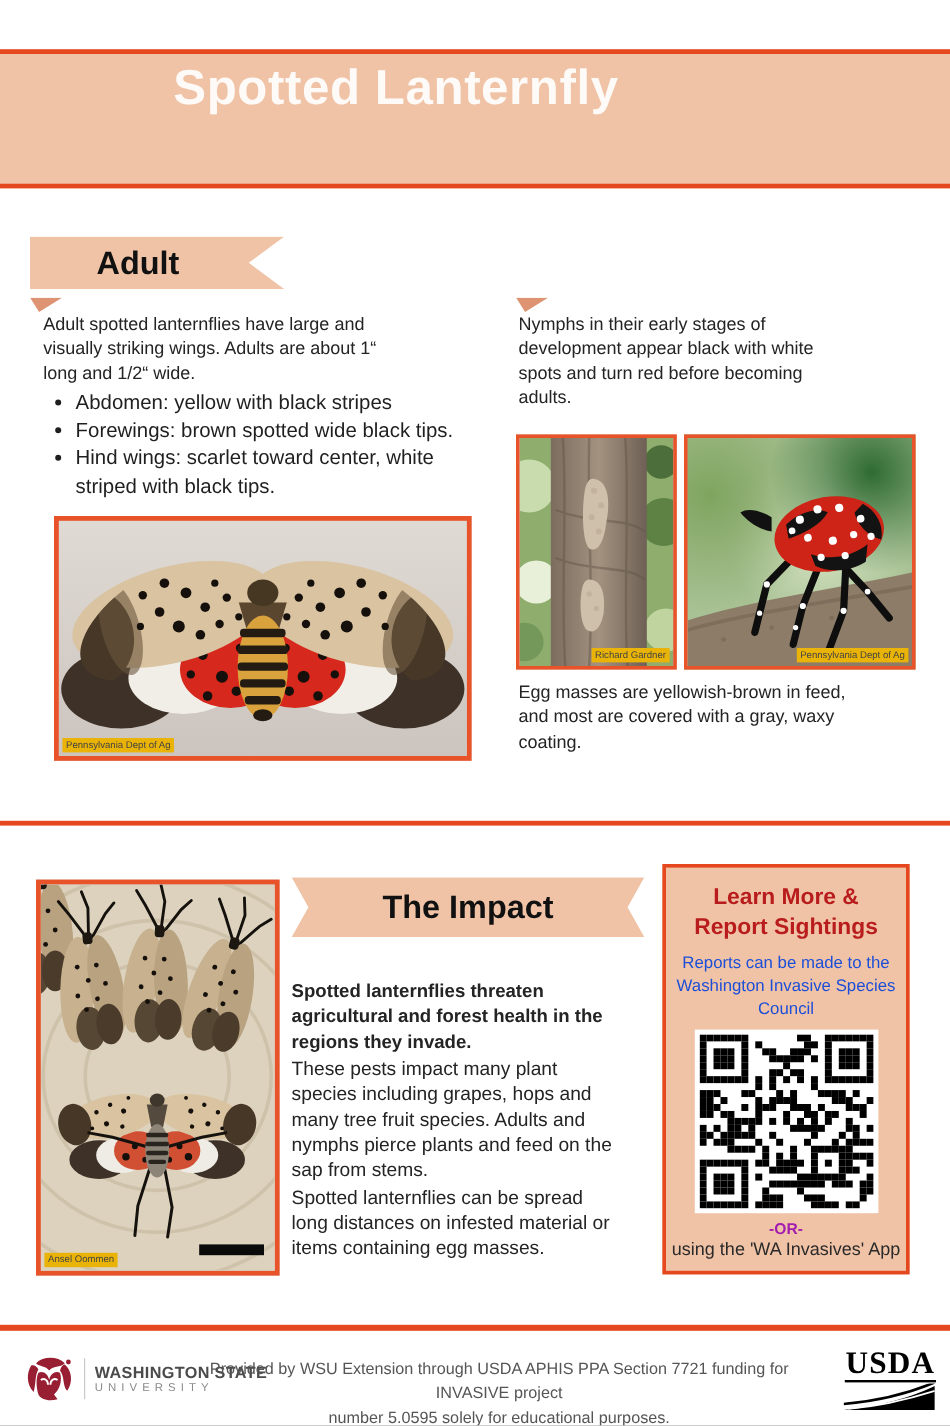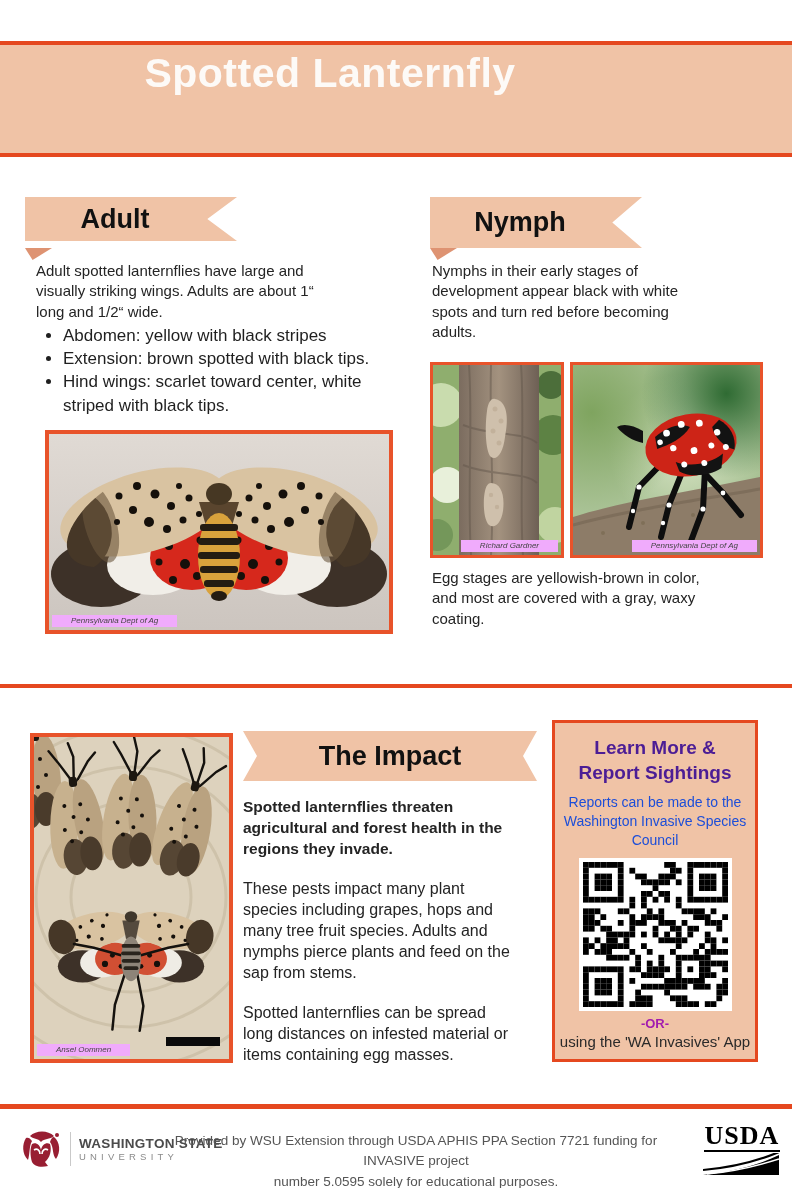--- a/index.html
+++ b/index.html
@@ -30,38 +30,38 @@
   .ribbon.both-notch{clip-path:polygon(0 0,100% 0,calc(100% - 14px) 50%,100% 100%,0 100%,14px 50%);}
   .ribbon-label{font-size:27px; transform:translateX(-16px);}
   .ribbon-label.center{transform:none;}
   .fold{position:absolute; background:var(--fold); clip-path:polygon(0 0,100% 0,28% 100%);}
 
   
   .body-text{font-size:15px; line-height:1.36; white-space:pre-line; color:#242424;}
   .bullets{margin-top:2px; padding-left:27px;}
   .bullets li{font-size:17px; line-height:1.36; white-space:pre-line; margin:0;}
   .impact-text{font-size:16px; line-height:21px; white-space:pre-line; color:#242424;}
-  .impact-lead{font-weight:bold; font-size:15.5px;}
-  .gap{margin-top:19px;}
+  .impact-lead{font-weight:bold; font-size:15.5px;margin-top:20px;}
+  .gap{margin-top:2px;}
 
   
   .photo{position:absolute; border:4px solid var(--photo_border); background:#d8d2cc; overflow:hidden;}
   .photo.thin{border-width:3px;}
-  .credit{position:absolute; background:#f0abfc; color:#444; font-size:8px; line-height:10px; padding:1px 19px; white-space:nowrap;font-style:italic;}
+  .credit{position:absolute; background:#eab308; color:#444; font-size:8px; line-height:10px; padding:1px 3px; white-space:nowrap;}
   .credit.bl{left:3px; bottom:3px;}
   .credit.br{right:3px; bottom:3px;}
   .nymph-photo-bg{background:
       radial-gradient(circle at 82% 15%, #2f6b33 0%, rgba(47,107,51,0) 38%),
       radial-gradient(circle at 10% 25%, #7fa45f 0%, rgba(127,164,95,0) 45%),
       radial-gradient(circle at 60% 45%, #d7e4c4 0%, rgba(215,228,196,0) 50%),
       #a9c295;}
 
   
   .panel{position:absolute; left:552px; top:720px; width:206px; height:342px; background:var(--peach); border:3px solid var(--accent); text-align:center;}
-  .panel-title{font-size:19px; font-weight:bold; line-height:1.3; margin-top:13px; white-space:pre-line; color:#4c1d95;}
+  .panel-title{font-size:19px; font-weight:bold; line-height:1.3; margin-top:13px; white-space:pre-line; color:#b91c1c;}
   .panel-body{font-size:14px; line-height:1.35; margin-top:8px; white-space:pre-line; color:#1d4ed8;}
   .qr-box{width:153px; height:153px; background:#fff; margin:8px auto 0; padding:4px;}
   .or-text{font-size:13px; font-weight:bold; margin-top:5px; color:#a21caf;}
   .app-text{font-size:15px; margin-top:2px; color:#2a2a2a;}
 
   
   .footer-text{position:absolute; left:156px; top:1131px; width:520px; text-align:center; font-size:13.5px; line-height:1.5; color:#555; white-space:pre-line;}
   .wsu{position:absolute; left:20px; top:1128px; display:flex; align-items:center; gap:8px;}
   .wsu-sep{width:1px; height:34px; background:#c9c9c9;}
   .wsu-name{font-size:13.5px; font-weight:bold; color:#4b4b4b; letter-spacing:.3px; line-height:15px;}
@@ -87,21 +87,21 @@
     <span class="ribbon-label">Adult</span>
   </div>
   <div class="fold" style="left:25px; top:248px; width:27px; height:12px;"></div>
 
   <div class="abs" style="left:36px; top:261px; width:384px;">
     <div class="body-text">Adult spotted lanternflies have large and
 visually striking  wings. Adults are about 1“
 long and 1/2“ wide.</div>
     <ul class="bullets">
       <li>Abdomen: yellow with black stripes</li>
-      <li>Extension: brown spotted with black tips.</li>
+      <li>Forewings: brown spotted wide black tips.</li>
       <li>Hind wings: scarlet toward center, white
 striped with black tips.</li>
     </ul>
   </div>
 
   <div class="photo" style="left:45px; top:430px; width:348px; height:204px;">
     <svg width="340" height="196" viewBox="0 0 340 196">
       <defs>
         <linearGradient id="abg" x1="0" y1="0" x2="0" y2="1">
           <stop offset="0" stop-color="#e0dad4"></stop>
@@ -157,23 +157,20 @@
           <rect x="149" y="118" width="42" height="7" rx="3"></rect>
           <rect x="151" y="132" width="38" height="7" rx="3"></rect>
           <rect x="155" y="146" width="30" height="7" rx="3"></rect>
           <ellipse cx="170" cy="162" rx="8" ry="5"></ellipse>
         </g>
       </g>
     </svg>
     <span class="credit bl">Pennsylvania Dept of Ag</span>
   </div>
 
-  <div class="ribbon right-notch abs" style="left:430px; top:197px; width:212px; height:51px;">
-    <span class="ribbon-label">Nymph</span>
-  </div>
   <div class="fold" style="left:430px; top:248px; width:27px; height:12px;"></div>
 
   <div class="abs body-text" style="left:432px; top:261px; width:336px;">Nymphs in their early stages of
 development appear black with white
 spots and turn red before becoming
 adults.</div>
 
   <div class="photo thin" style="left:430px; top:362px; width:134px; height:196px;">
     <svg width="128" height="190" viewBox="0 0 128 190">
       <defs>
@@ -255,21 +252,21 @@
             <circle cx="138" cy="84" r="3"></circle>
             <circle cx="108" cy="98" r="3"></circle>
           <circle cx="128" cy="100" r="3"></circle>
             <circle cx="88" cy="72" r="2.8"></circle>
         </g>
       </g>
     </svg>
     <span class="credit br">Pennsylvania Dept of Ag</span>
   </div>
 
-  <div class="abs body-text" style="left:432px; top:568px; width:352px;">Egg stages are yellowish-brown in color,
+  <div class="abs body-text" style="left:432px; top:568px; width:352px;">Egg masses are yellowish-brown in feed,
 and most are covered with a gray, waxy
 coating.</div>
 
   <div class="rule" style="top:684px; height:4px;"></div>
 
   <div class="photo" style="left:30px; top:733px; width:203px; height:330px;">
     <svg width="195" height="322" viewBox="0 0 195 322">
       <rect width="195" height="322" fill="#ddd2bd"></rect>
       <g stroke="#cbbfa6" stroke-width="3" fill="none" opacity=".8">
         <circle cx="97" cy="160" r="60"></circle>

